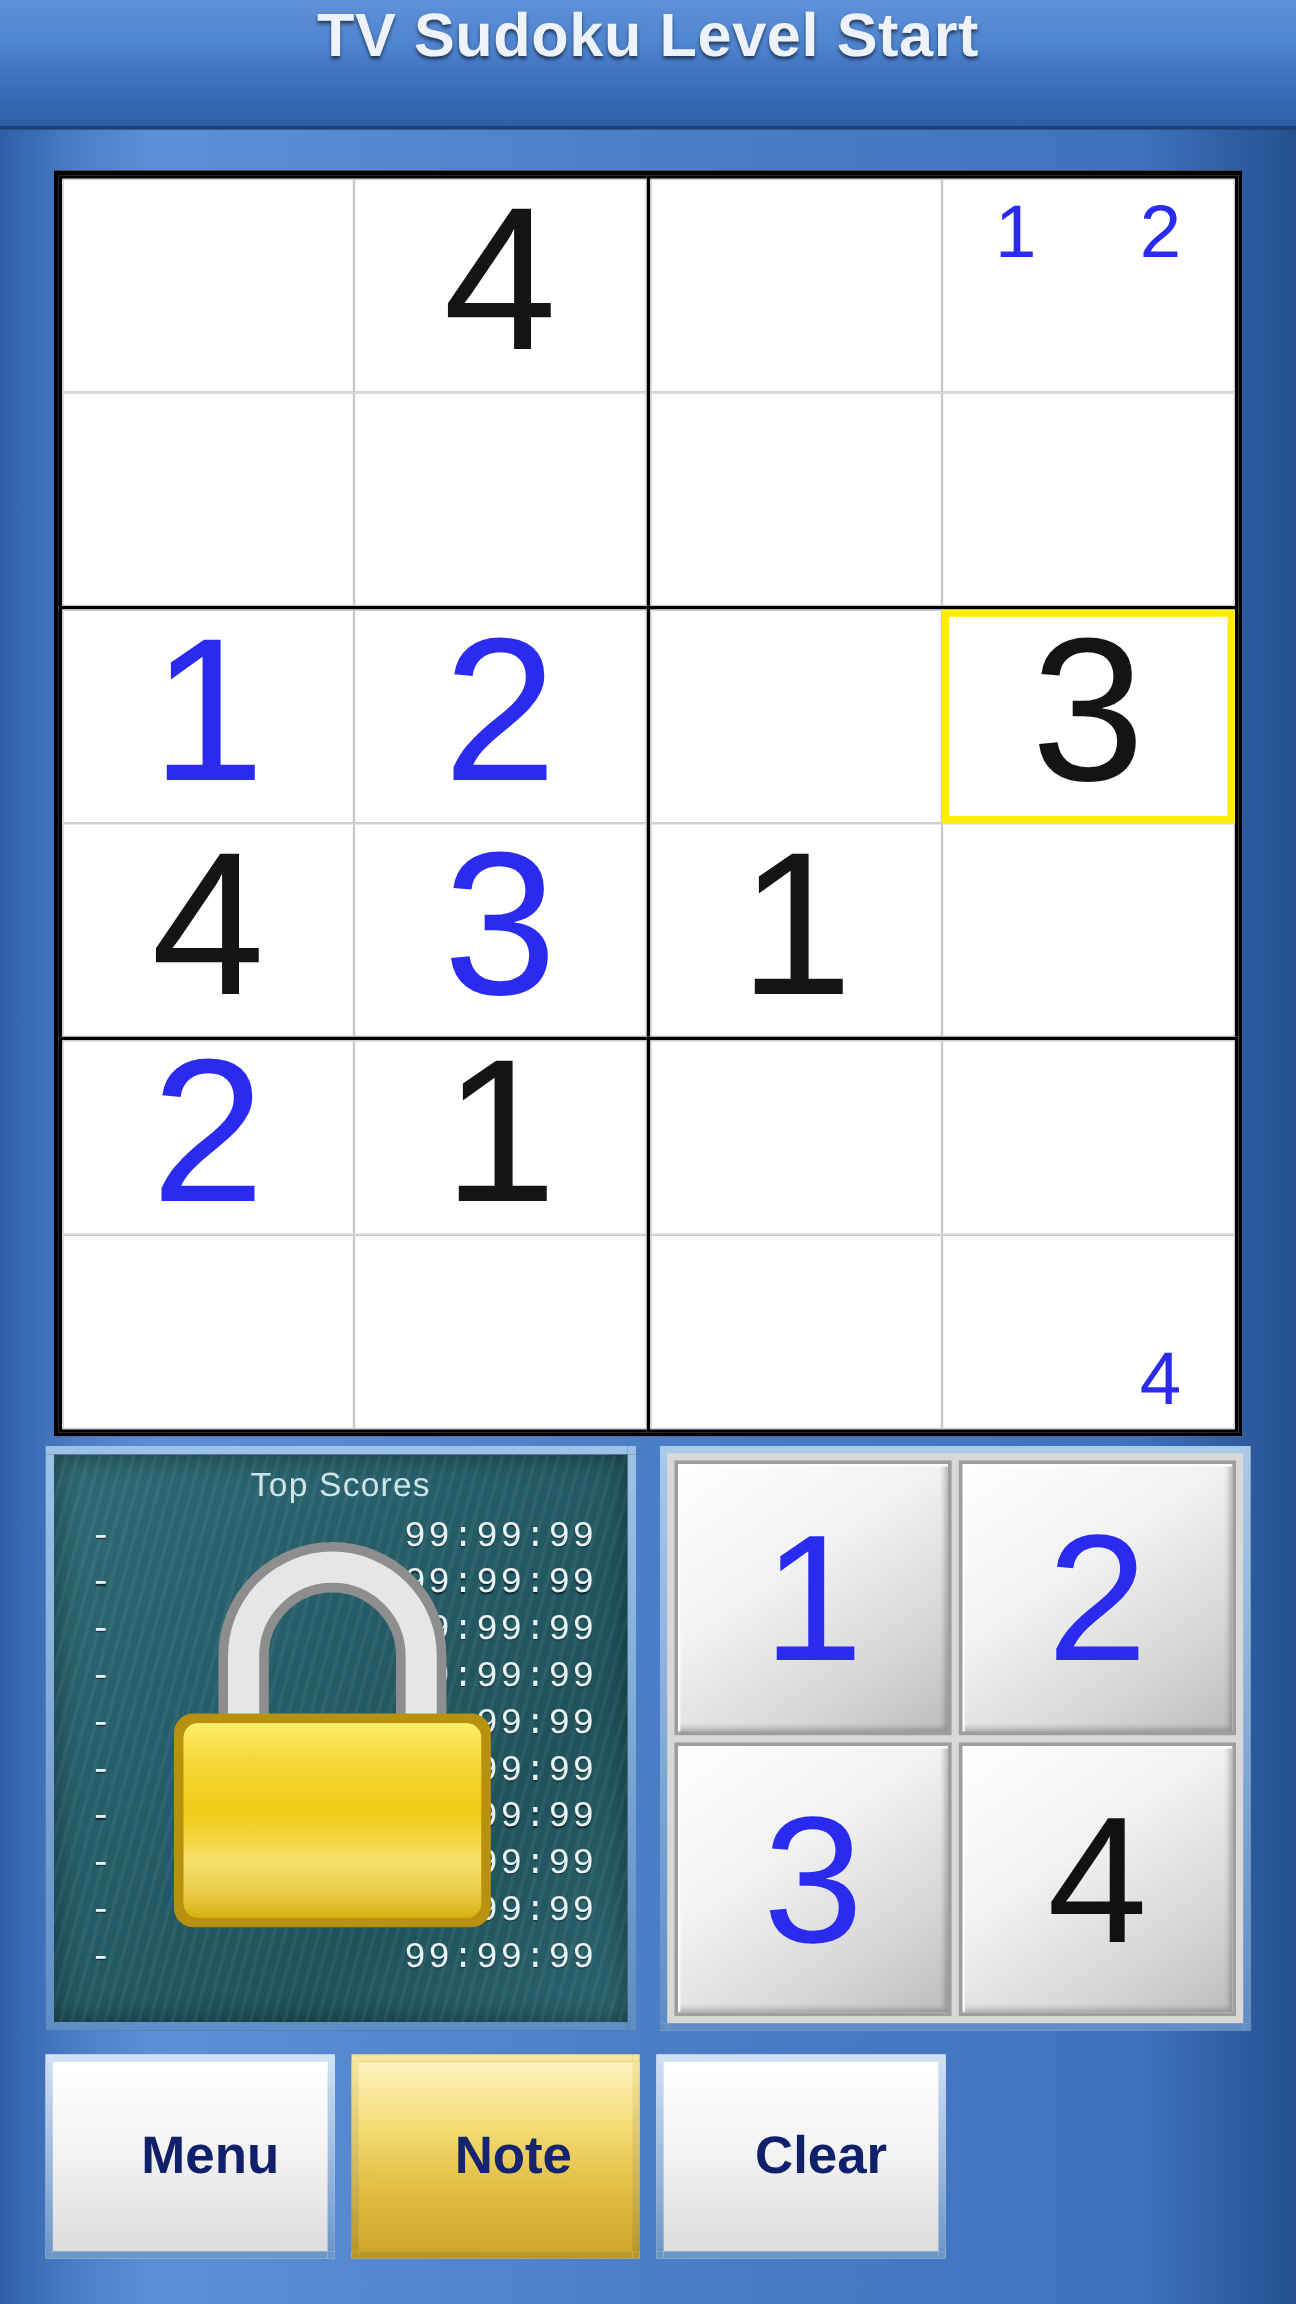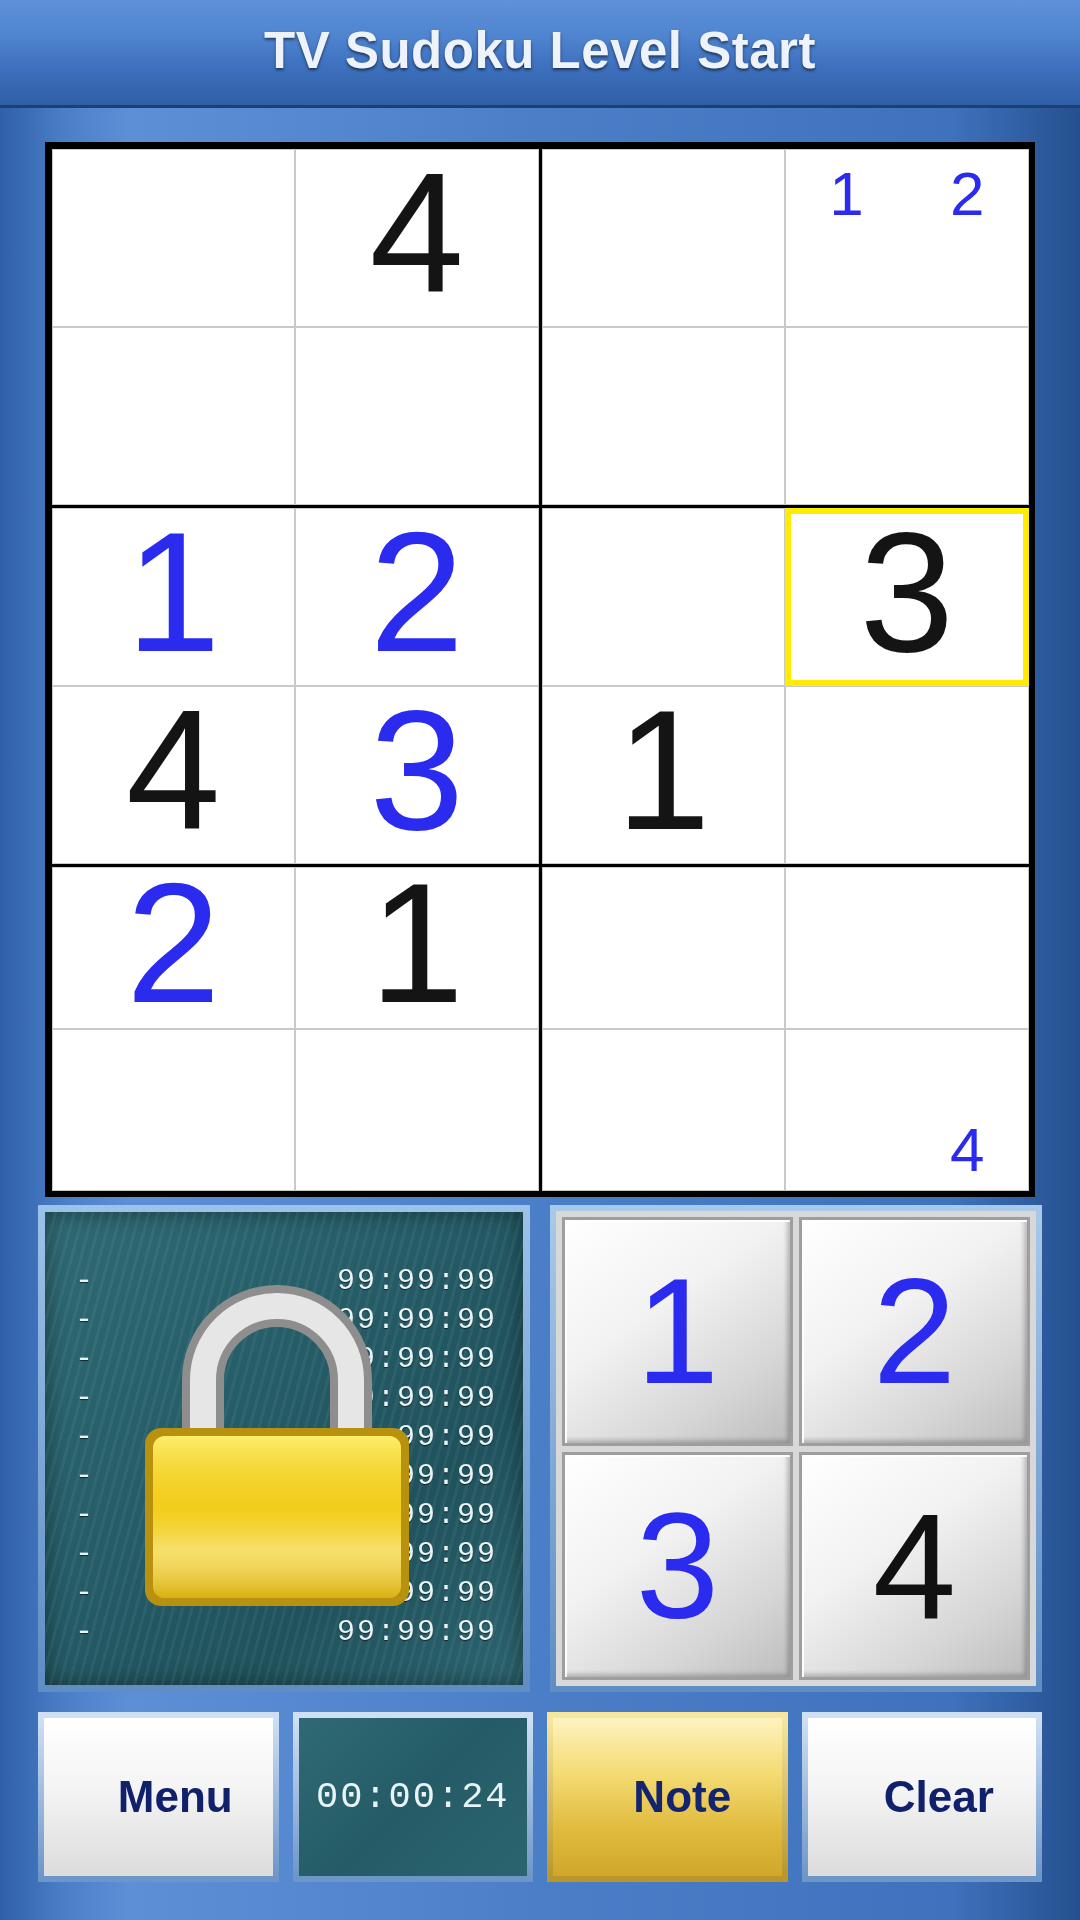--- a/index.html
+++ b/index.html
@@ -12,21 +12,21 @@
   }
   
   #titlebar{
     position:absolute;left:0;top:0;width:1080px;height:108px;
     background:linear-gradient(to bottom,#5d91d8 0%,#4f84cf 35%,#3f72c0 60%,#2e5fa6 100%);
     border-bottom:3px solid #1d3f74;
     box-sizing:border-box;
   }
   #titlebar .inner{
     position:absolute;left:0;right:0;top:0;height:100px;
-    display:flex;align-items:center;justify-content:center;
+    display:flex;align-items:flex-start;justify-content:center;
   }
   #title{
     color:#eef3fb;font-size:51px;font-weight:bold;letter-spacing:0.5px;
     text-shadow:0 2px 3px rgba(0,0,0,0.55);
   }
   
   #board{
     position:absolute;left:45px;top:142px;width:990px;height:1055px;
     background:#ffffff;
     border:5px solid #000000;
@@ -235,20 +235,21 @@
           <div class="note">4</div>
         </div>
       </div>
     </div>
   </div>
 
 <div id="lower">
 
   <div id="scorepanel">
     <div class="sheen"></div>
+    <div id="score-title">Top Scores</div>
     <div id="scorelist">
         <div class="scorerow">
           <span class="rank">-</span>
           <span class="val">99:99:99</span>
         </div>
         <div class="scorerow">
           <span class="rank">-</span>
           <span class="val">99:99:99</span>
         </div>
         <div class="scorerow">
@@ -306,16 +307,15 @@
   <div id="keypad">
       <div class="key blue">1</div>
       <div class="key blue">2</div>
       <div class="key blue">3</div>
       <div class="key black">4</div>
     </div>
 </div>
 
 <div id="bottom">
   <div class="btn light">Menu</div>
-  <div class="btn teal">00:00:24</div>
   <div class="btn gold">Note</div>
   <div class="btn light">Clear</div>
 </div>
 
 </body></html>

